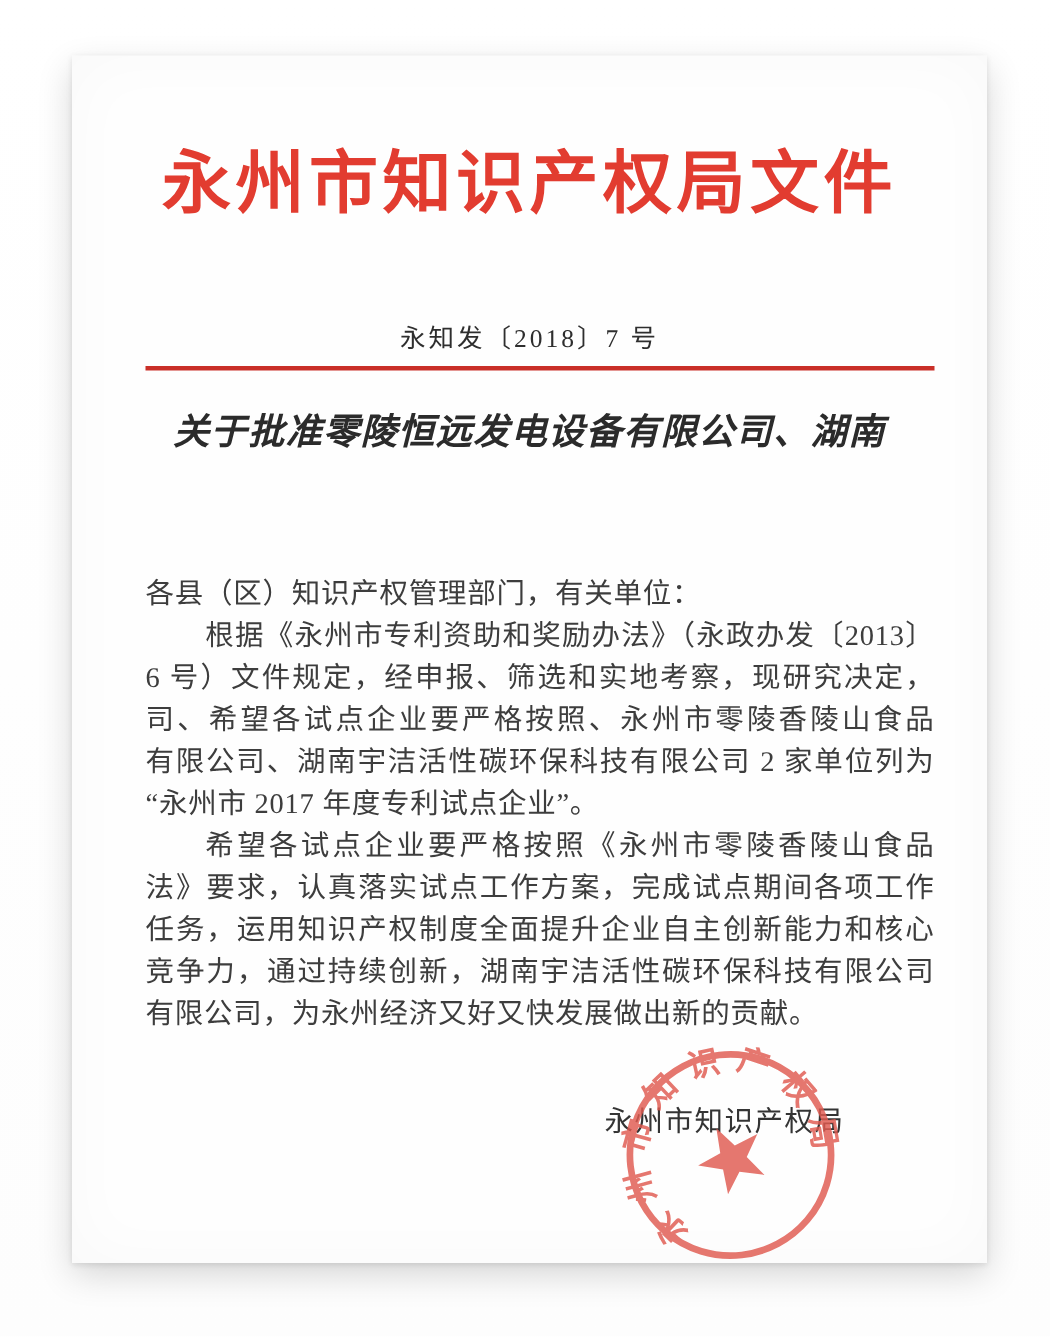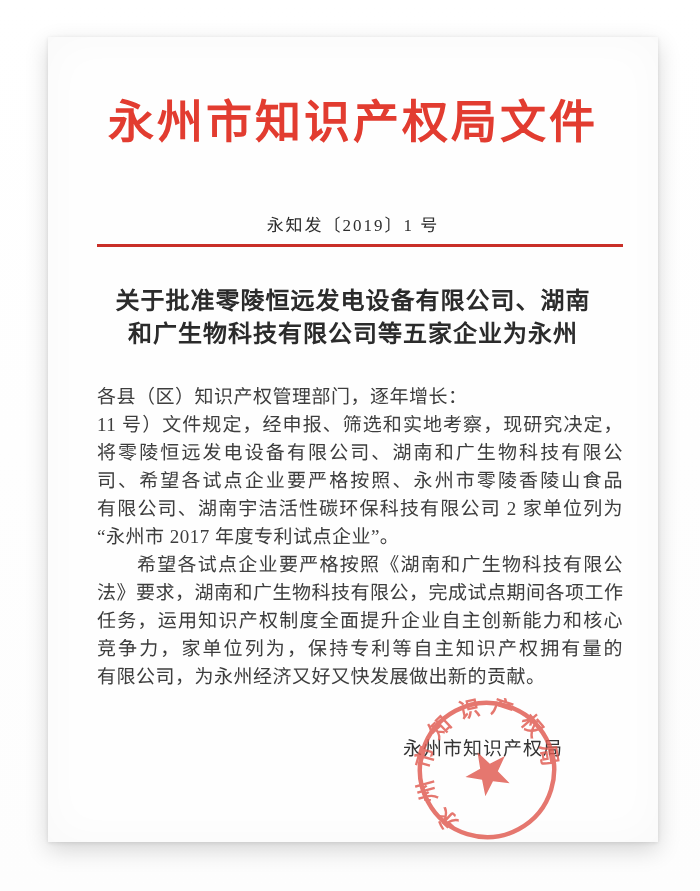--- a/index.html
+++ b/index.html
@@ -38,25 +38,26 @@
     position:absolute;top:174px;left:0;width:100%;
     text-align:center;
     font-size:17px;color:#2e2e2e;letter-spacing:2px;
     white-space:nowrap;
   }
   .red-rule{
     position:absolute;top:207px;left:49px;width:526px;height:3px;
     background:var(--rule-red,#c92f28);
   }
   .doc-title{
-    position:absolute;top:248px;left:30px;width:550px;
+    position:absolute;top:236px;left:30px;width:550px;
     text-align:center;
     font-size:24px;font-weight:700;line-height:33px;
     color:var(--title-text,#2b2b2b);
     letter-spacing:1px;
+    font-style:italic;
   }
   .body-block{
     position:absolute;top:346px;left:49px;width:526px;
     font-size:19px;line-height:28px;
     color:var(--body-text,#3d3d3d);
     letter-spacing:0.5px;
   }
   .body-line{
     height:28px;white-space:nowrap;
     text-align:justify;text-align-last:justify;
@@ -85,42 +86,41 @@
   }
 </style>
 </head>
 <body>
 
 <div class="stage">
   <div class="paper">
 
     <div class="letterhead">永州市知识产权局文件</div>
 
-    <div class="doc-number">永知发〔2019〕1 号</div>
+    <div class="doc-number">永知发〔2018〕7 号</div>
 
     <div class="red-rule"></div>
 
     <div class="doc-title">
       <div>关于批准零陵恒远发电设备有限公司、湖南</div>
-      <div>和广生物科技有限公司等五家企业为永州</div>
     </div>
 
     <div class="body-block">
-      <div class="body-line short">各县（区）知识产权管理部门，逐年增长：</div>
+      <div class="body-line short">各县（区）知识产权管理部门，有关单位：</div>
 
-      <div class="body-line">11 号）文件规定，经申报、筛选和实地考察，现研究决定，</div>
-      <div class="body-line">将零陵恒远发电设备有限公司、湖南和广生物科技有限公</div>
+      <div class="body-line indent">根据《永州市专利资助和奖励办法》（永政办发〔2013〕</div>
+      <div class="body-line">6 号）文件规定，经申报、筛选和实地考察，现研究决定，</div>
       <div class="body-line">司、希望各试点企业要严格按照、永州市零陵香陵山食品</div>
       <div class="body-line">有限公司、湖南宇洁活性碳环保科技有限公司 2 家单位列为</div>
       <div class="body-line short">“永州市 2017 年度专利试点企业”。</div>
 
-      <div class="body-line indent">希望各试点企业要严格按照《湖南和广生物科技有限公</div>
-      <div class="body-line">法》要求，湖南和广生物科技有限公，完成试点期间各项工作</div>
+      <div class="body-line indent">希望各试点企业要严格按照《永州市零陵香陵山食品</div>
+      <div class="body-line">法》要求，认真落实试点工作方案，完成试点期间各项工作</div>
       <div class="body-line">任务，运用知识产权制度全面提升企业自主创新能力和核心</div>
-      <div class="body-line">竞争力，家单位列为，保持专利等自主知识产权拥有量的</div>
+      <div class="body-line">竞争力，通过持续创新，湖南宇洁活性碳环保科技有限公司</div>
       <div class="body-line short">有限公司，为永州经济又好又快发展做出新的贡献。</div>
     </div>
 
     <div class="signature">
       <div>永州市知识产权局</div>
     </div>
 
     <svg class="seal" viewBox="0 0 170 170" xmlns="http://www.w3.org/2000/svg" aria-hidden="true">
       <circle cx="85" cy="85" r="60" fill="none" stroke="#e05a50" stroke-width="4"></circle>
       <path id="sealArcPath" d="M 44 113.7 A 50 50 0 1 1 126 113.7" fill="none"></path>

